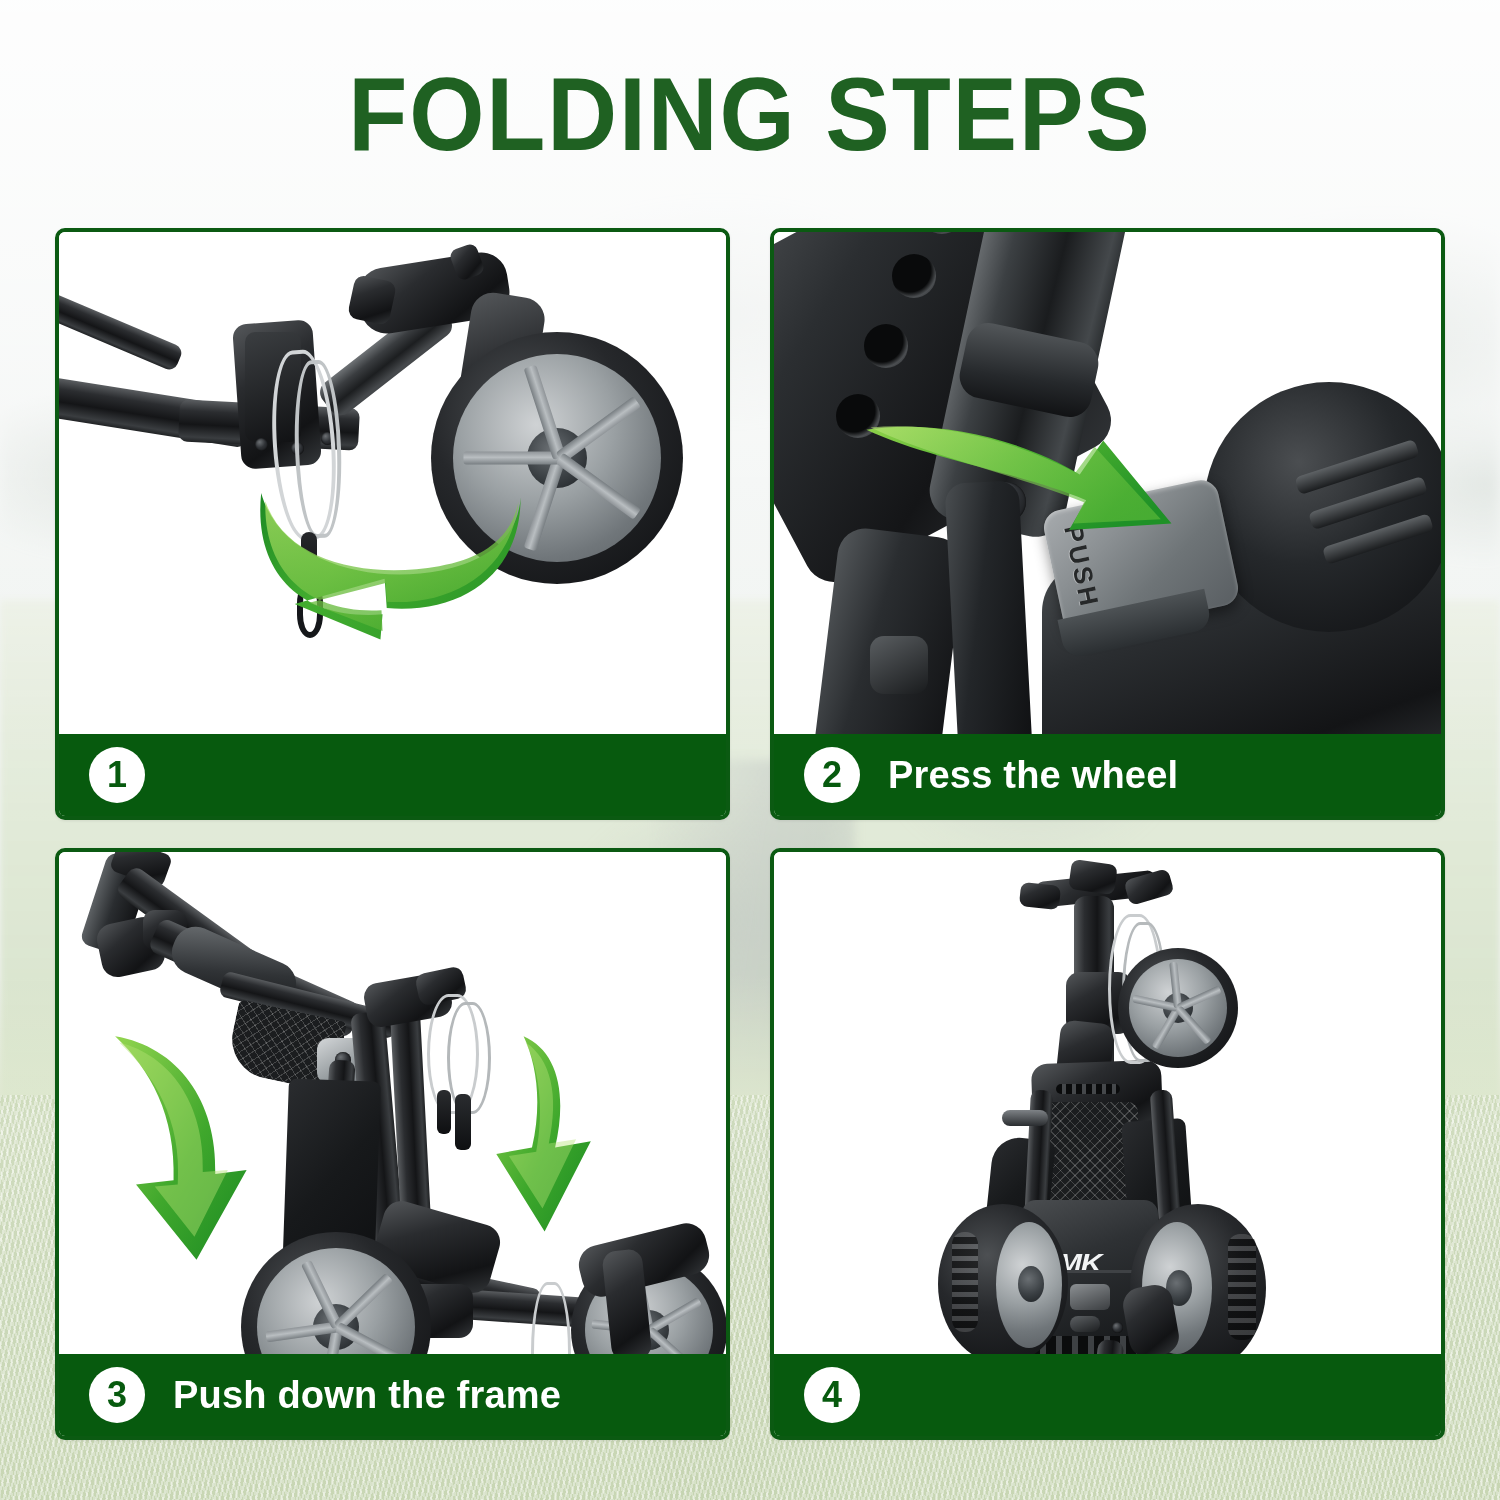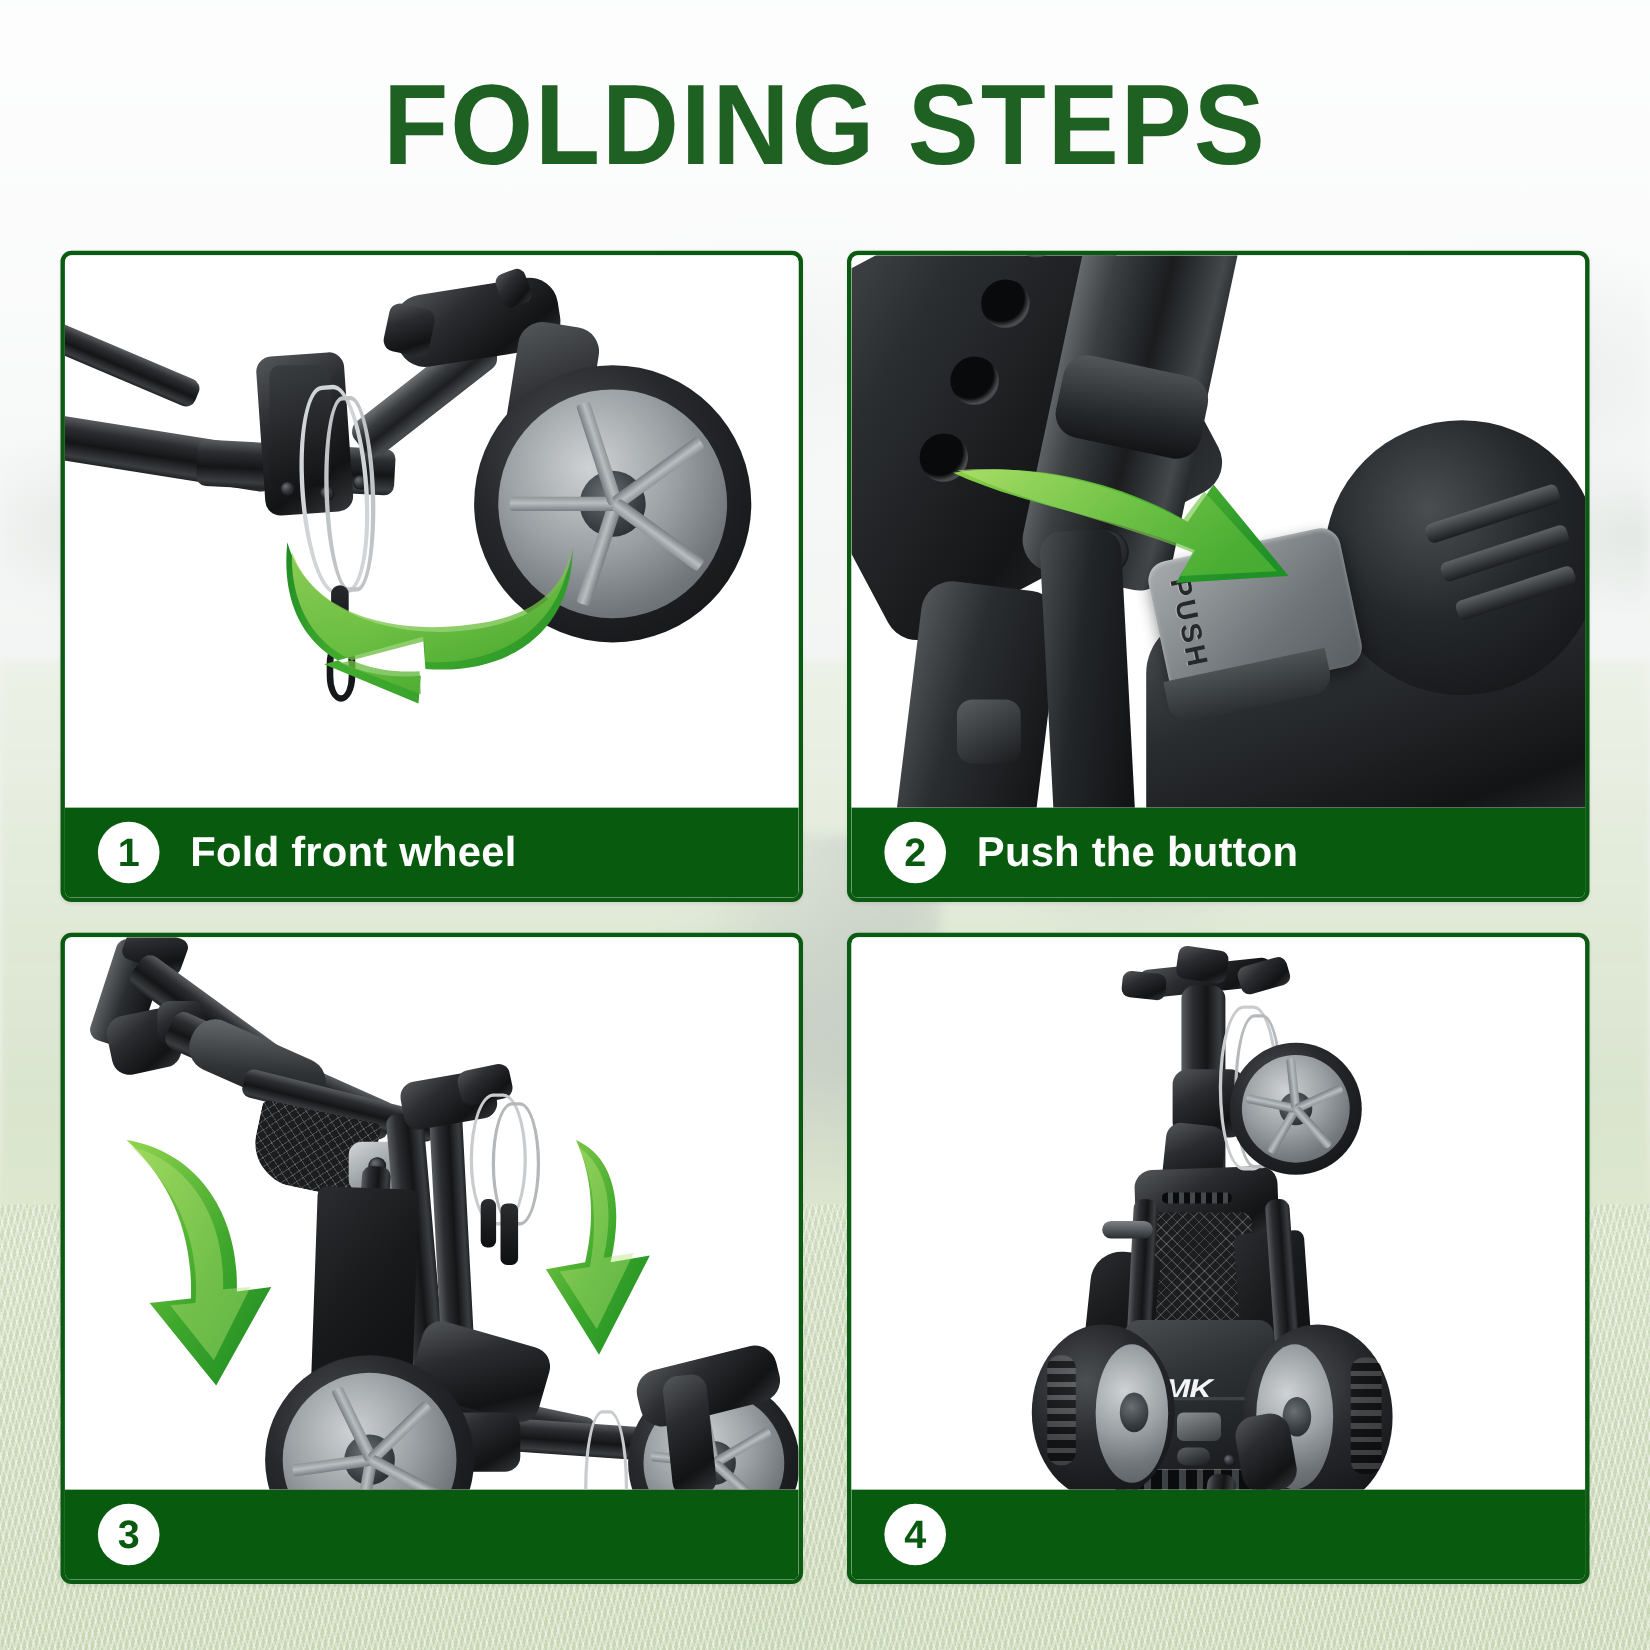--- a/index.html
+++ b/index.html
@@ -306,21 +306,20 @@
               <stop offset="0%" stop-color="#a9de63"></stop>
               <stop offset="100%" stop-color="#4fae31"></stop>
             </linearGradient>
           </defs>
           <path d="M252,14 C252,86 198,126 124,120 L122,92 L36,116 L118,150 L120,126 C44,132 -4,88 4,10 C22,74 104,98 176,84 C226,74 250,48 252,14 Z" fill="url(#ag1)"></path>
           <path d="M250,18 C244,80 192,118 124,114 L123,96 L50,115 L120,142 L119,122 C48,126 6,84 8,18 C28,76 104,92 174,80 C220,72 244,50 250,18 Z" fill="url(#ag1b)" opacity="0.78"></path>
         </svg>
       </div>
       <div class="caption">
         <div class="step-badge">1</div>
-        <div class="caption-text">Fold front wheel</div>
       </div>
     </div>
 
     <div class="panel">
       <div class="photo">
 
         <div style="position:absolute; left:-50px; top:-30px; width:340px; height:330px; transform:rotate(-28deg); border-radius:30px;
                     background:linear-gradient(150deg,#4c4f52 0%,#2b2e31 30%,#141517 70%,#303336 100%);"></div>
         <div style="position:absolute; left:118px; top:22px; width:44px; height:44px; border-radius:50%;
                     background:radial-gradient(circle at 40% 38%,#090a0b 0%,#090a0b 56%,#4b4e51 70%,#1c1e20 100%);"></div>
@@ -372,21 +371,21 @@
               <stop offset="0%" stop-color="#b6e476"></stop>
               <stop offset="100%" stop-color="#5ebb39"></stop>
             </linearGradient>
           </defs>
           <path d="M6,16 C70,6 150,24 206,58 L228,26 L292,104 L196,110 L212,82 C150,56 66,44 6,16 Z" fill="url(#ag2)"></path>
           <path d="M10,14 C72,8 146,26 202,56 L220,32 L282,100 L200,104 L210,84 C146,58 68,42 10,14 Z" fill="url(#ag2b)" opacity=".65"></path>
         </svg>
       </div>
       <div class="caption">
         <div class="step-badge">2</div>
-        <div class="caption-text">Push the button</div>
+        <div class="caption-text">Press the wheel</div>
       </div>
     </div>
 
     <div class="panel">
       <div class="photo">
 
         <div class="tube" style="left:34px; top:4px; width:46px; height:96px; border-radius:10px; transform:rotate(18deg);
                     background:linear-gradient(90deg,#5d6164,#2a2d30 45%,#121315);"></div>
         <div class="blob" style="left:54px; top:-6px; width:56px; height:34px; border-radius:8px; transform:rotate(20deg);"></div>
         <div class="tube" style="left:48px; top:62px; width:180px; height:34px; transform:rotate(36deg); border-radius:10px;"></div>
@@ -467,20 +466,21 @@
               <stop offset="55%" stop-color="#3da72b"></stop>
               <stop offset="100%" stop-color="#1c8b23"></stop>
             </linearGradient>
           </defs>
           <path d="M32,6 C64,20 74,60 62,112 L96,106 L52,192 L6,118 L40,112 C50,68 44,32 32,6 Z" fill="url(#ag4)"></path>
           <path d="M34,12 C58,28 66,62 56,108 L82,104 L50,170 L18,120 L44,116 C52,74 46,36 34,12 Z" fill="#b6e277" opacity=".42"></path>
         </svg>
       </div>
       <div class="caption">
         <div class="step-badge">3</div>
+        <div class="caption-text">Push down the frame</div>
       </div>
     </div>
 
     <div class="panel">
       <div class="photo">
 
         <div class="blob" style="left:262px; top:24px; width:120px; height:26px; border-radius:8px; transform:rotate(-6deg);"></div>
         <div class="blob" style="left:296px; top:10px; width:46px; height:30px; border-radius:8px; transform:rotate(8deg);"></div>
         <div class="blob" style="left:352px; top:22px; width:46px; height:26px; border-radius:8px; transform:rotate(-16deg);"></div>
         <div class="blob" style="left:246px; top:32px; width:40px; height:24px; border-radius:8px; transform:rotate(6deg);"></div>

